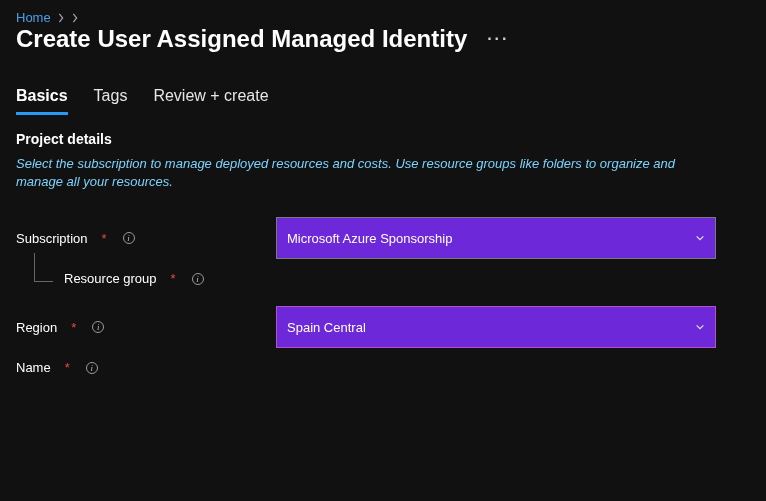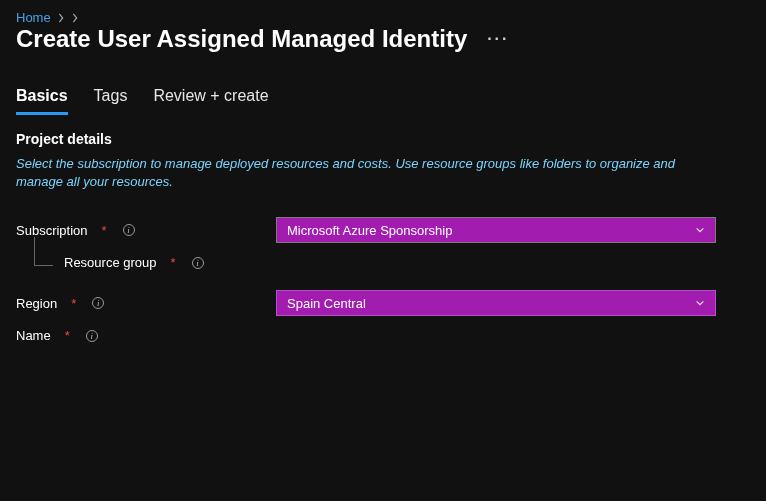--- a/index.html
+++ b/index.html
@@ -113,24 +113,24 @@
     font-style: italic;
     font-family: serif;
   }
   .field-col {
     flex: 0 0 440px;
     display: flex;
     flex-direction: column;
     align-items: stretch;
   }
   .dropdown, .textfield {
-    background: #a21caf;
+    background: #6d28d9;
     border: 1px solid #7a7a7a;
     color: #ffffff;
-    height: 26px;
+    height: 42px;
     padding: 0 10px;
     display: flex;
     align-items: center;
     justify-content: space-between;
     cursor: pointer;
     font-size: 13px;
     position: relative;
     width: 100%;
   }
   .dropdown.highlighted, .textfield.highlighted {

